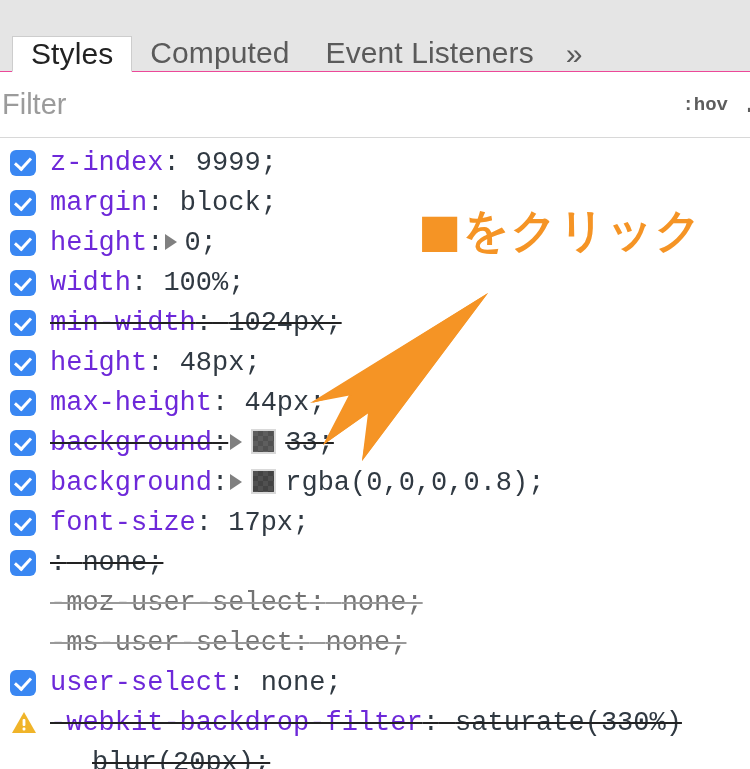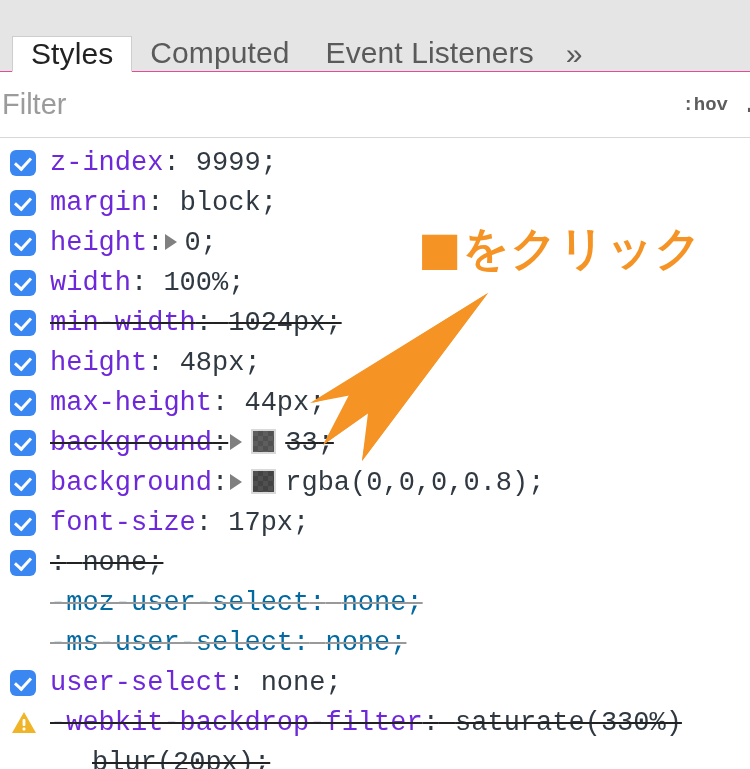--- a/index.html
+++ b/index.html
@@ -148,21 +148,21 @@
     margin-top: 6px;
     margin-right: 12px;
     position: relative;
   }
   .warn svg { display: block; }
 
   .prop-text { display: flex; align-items: center; height: 40px; }
 
   .pname { color: #6d28d9; }
   .pval  { color: #303942; }
-  .dim .pname, .dim .pval { color: #0369a1; }
+  .dim .pname, .dim .pval { color: #737373; }
 
   .strike { text-decoration: line-through; text-decoration-color: #222222; text-decoration-thickness: 2px; }
   .dim.strike-row .pname,
   .dim.strike-row .pval { text-decoration: line-through; text-decoration-color: #999999; text-decoration-thickness: 2px; }
 
   
   .tri {
     display: inline-block;
     width: 0; height: 0;
     border-left: 12px solid #808080;
@@ -208,21 +208,21 @@
 
   
   .annotation {
     position: absolute;
     inset: 0;
     pointer-events: none;
   }
   .anno-text {
     position: absolute;
     left: 418px;
-    top: 218px;
+    top: 200px;
     font-family: "DejaVu Sans", sans-serif;
     font-size: 46px;
     font-weight: bold;
     color: #f59425;
     letter-spacing: 1px;
     white-space: nowrap;
   }
   .anno-arrow {
     position: absolute;
     left: 290px;

